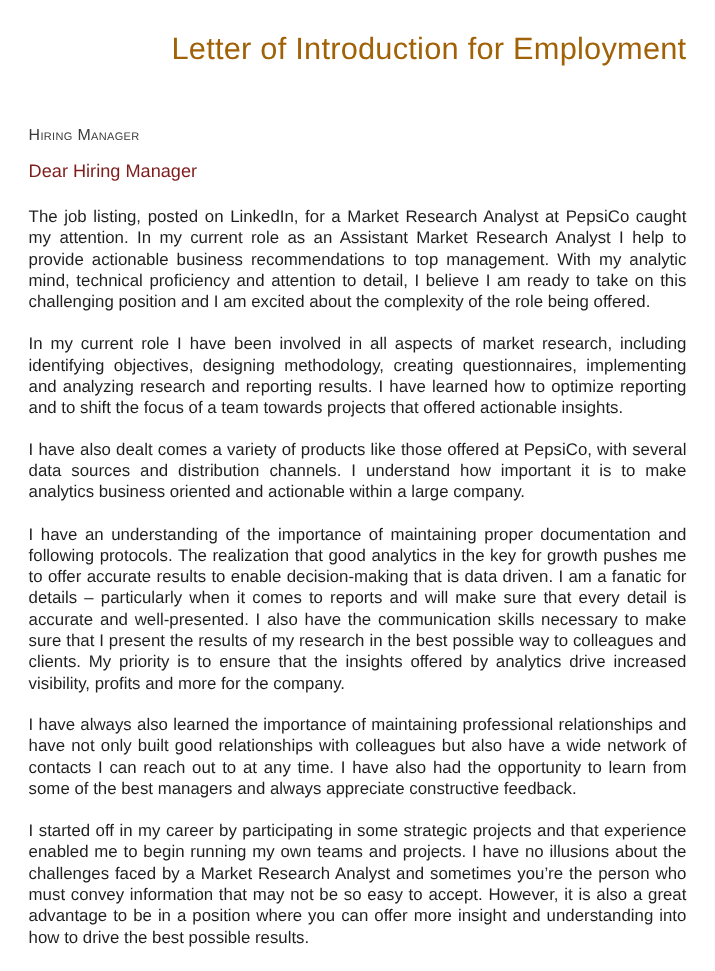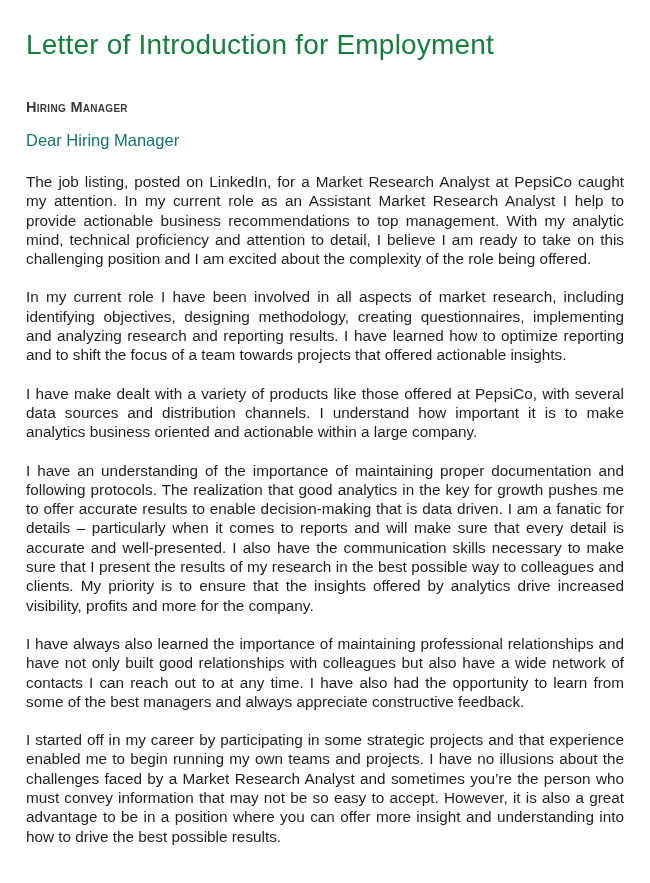--- a/index.html
+++ b/index.html
@@ -20,41 +20,40 @@
     width: 650px;
     height: 883px;
     padding: 0 26px;
     background: #ffffff;
   }
   .letter-title {
     margin: 28px 0 0 0;
     font-size: 28px;
     font-weight: 400;
     line-height: 34px;
-    text-align: left;
-    color: #15803d;
+    text-align: right;
+    color: #a16207;
     letter-spacing: 0.2px;
   }
   .recipient-block {
-    margin-top: 38px;
-    font-weight: bold;
+    margin-top: 54px;
   }
   .recipient-line {
     font-variant: small-caps;
     font-size: 14.5px;
     line-height: 14px;
     margin-bottom: 12px;
     color: #3a3a3a;
     letter-spacing: 0.3px;
   }
   .salutation {
     margin: 18px 0 0 0;
     font-size: 16.5px;
     line-height: 17px;
-    color: #0f766e;
+    color: #7f1d1d;
   }
   .body-block {
     margin-top: 23px;
   }
   .body-para {
     margin: 4px 0 19px 0;
     font-size: 15.3px;
     line-height: 19.3px;
     text-align: justify;
     color: #1f1f1f;
@@ -73,19 +72,19 @@
 
   <div class="recipient-block">
     <div class="recipient-line">Hiring Manager</div>
   </div>
 
   <p class="salutation">Dear Hiring Manager</p>
 
   <div class="body-block">
     <p class="body-para">The job listing, posted on LinkedIn, for a Market Research Analyst at PepsiCo caught my attention.  In my current role as an Assistant Market Research Analyst I help to provide actionable business recommendations to top management. With my analytic mind, technical proficiency and attention to detail, I believe I am ready to take on this challenging position and I am excited about the complexity of the role being offered.</p>
     <p class="body-para">In my current role I have been involved in all aspects of market research, including identifying objectives, designing methodology, creating questionnaires, implementing and analyzing research and reporting results.  I have learned how to optimize reporting and to shift the focus of a team towards projects that offered actionable insights.</p>
-    <p class="body-para">I have make dealt with a variety of products like those offered at PepsiCo, with several data sources and distribution channels. I understand how important it is to make analytics business oriented and actionable within a large company.</p>
+    <p class="body-para">I have also dealt comes a variety of products like those offered at PepsiCo, with several data sources and distribution channels. I understand how important it is to make analytics business oriented and actionable within a large company.</p>
     <p class="body-para">I have an understanding of the importance of maintaining proper documentation and following protocols. The realization that good analytics in the key for growth pushes me to offer accurate results to enable decision-making that is data driven.  I am a fanatic for details – particularly when it comes to reports and will make sure that every detail is accurate and well-presented.  I also have the communication skills necessary to make sure that I present the results of my research in the best possible way to colleagues and clients. My priority is to ensure that the insights offered by analytics drive increased visibility, profits and more for the company.</p>
     <p class="body-para">I have always also learned the importance of maintaining professional relationships and have not only built good relationships with colleagues but also have a wide network of contacts I can reach out to at any time.  I have also had the opportunity to learn from some of the best managers and always appreciate constructive feedback.</p>
     <p class="body-para">I started off in my career by participating in some strategic projects and that experience enabled me to begin running my own teams and projects.  I have no illusions about the challenges faced by a Market Research Analyst and sometimes you’re the person who must convey information that may not be so easy to accept. However, it is also a great advantage to be in a position where you can offer more insight and understanding into how to drive the best possible results.</p>
   </div>
 
 </div>
 
 </body></html>

